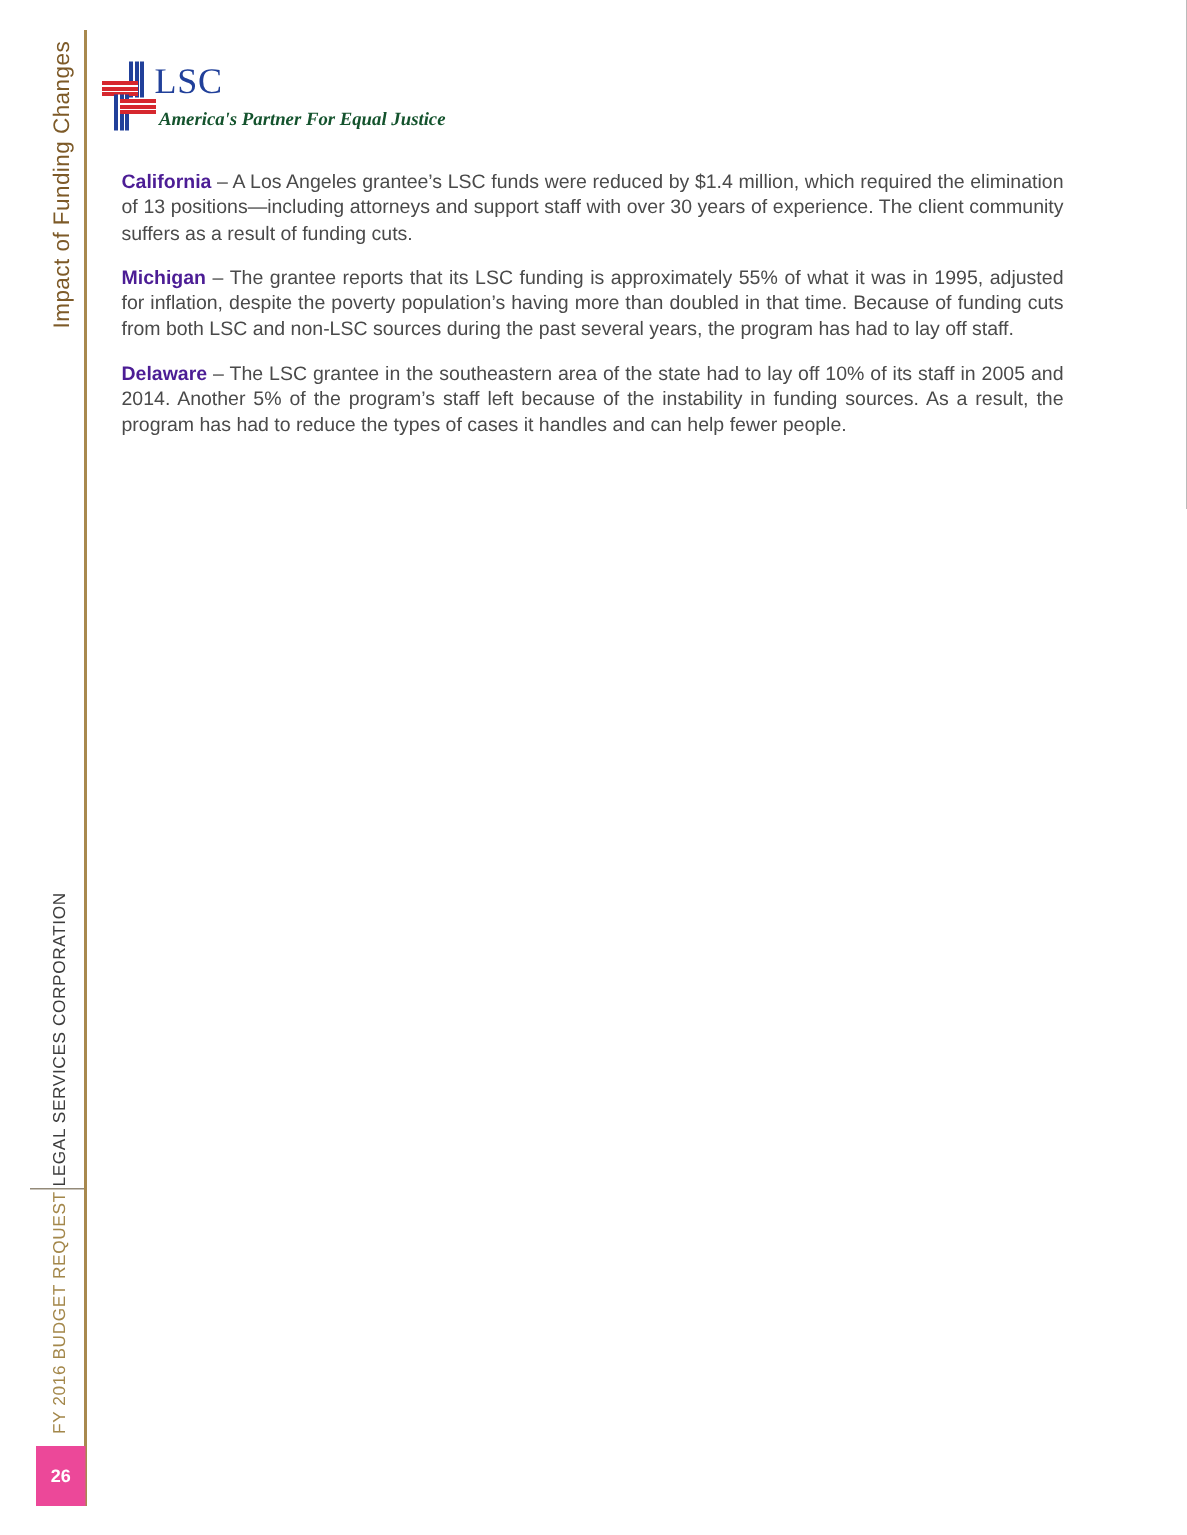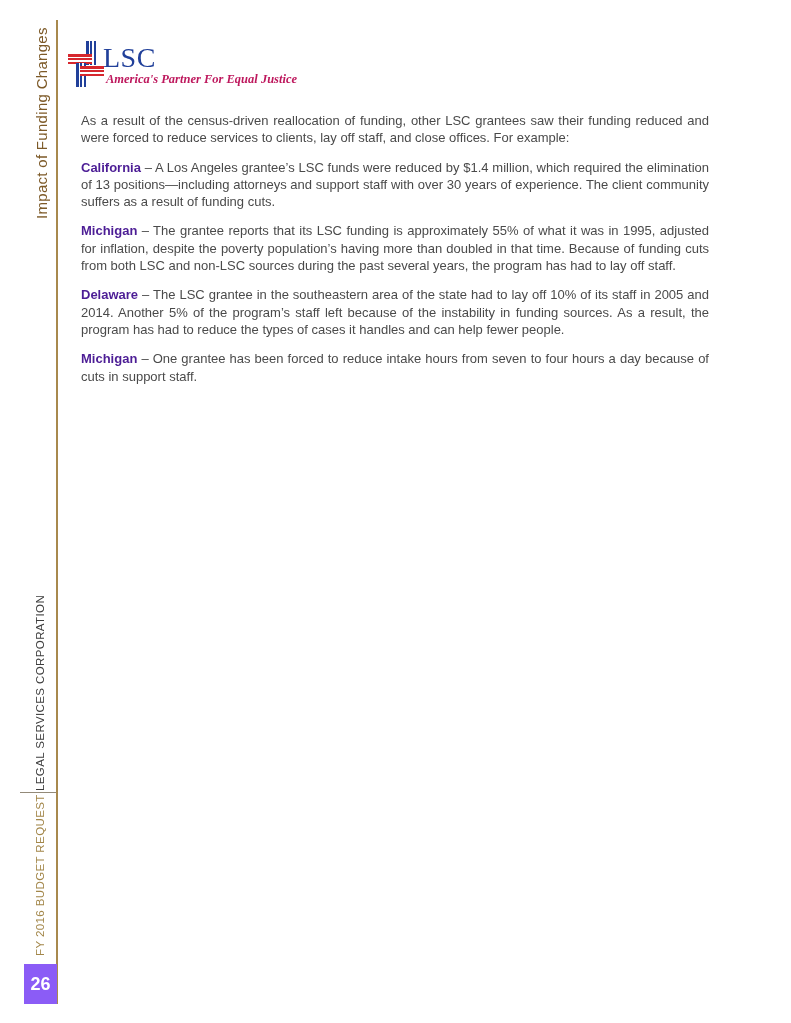--- a/index.html
+++ b/index.html
@@ -36,22 +36,22 @@
     left:34px; top:956px;
     font-size:11.5px; color:#a3874a; letter-spacing:0.4px;
   }
   .sidebar-sep {
     position:absolute; left:20px; top:792px;
     width:36px; height:1px; background:#938a79;
   }
   .pagebox {
     position:absolute; left:24px; top:964px;
     width:33px; height:40px;
-    background:#8b5cf6;
-    color:#ffffff; font-weight:bold; font-size:18px;
+    background:#ec4899;
+    color:#ffffff; font-weight:bold; font-size:12px;
     display:flex; align-items:center; justify-content:center;
   }
 
   
   .logo { position:absolute; left:66px; top:41px; width:220px; height:50px; }
   .logo-mark { position:absolute; left:0; top:0; width:40px; height:50px; }
   .bar { position:absolute; }
   .bar.blue {
     width:10px; height:24px;
     background:repeating-linear-gradient(90deg,#21409a 0 2.6px,#ffffff 2.6px 3.8px);
@@ -60,27 +60,27 @@
     width:24px; height:10px;
     background:repeating-linear-gradient(180deg,#d6272e 0 2.6px,#ffffff 2.6px 3.8px);
   }
   .bar.v1 { left:20px; top:0; }
   .bar.h1 { left:2px;  top:13px; }
   .bar.v2 { left:10px; top:22px; }
   .bar.h2 { left:14px; top:25px; }
   .logo-lsc {
     position:absolute; left:37px; top:1px;
     font-family:"Liberation Serif", serif;
-    font-size:28px; color:#21409a; letter-spacing:0.5px;
+    font-size:24px; color:#21409a; letter-spacing:0.5px;
   }
   .logo-tagline {
     position:absolute; left:40px; top:31px;
     font-family:"Liberation Serif", serif;
     font-style:italic; font-weight:bold;
-    font-size:12.5px; color:#be185d;
+    font-size:12.5px; color:#14532d;
     white-space:nowrap;
     text-align:center;
   }
 
   
   .content {
     position:absolute; left:81px; top:112px; width:628px;
     font-size:13px; line-height:17.3px;
     color:#4a4a4a;
     text-align:justify;
@@ -107,24 +107,22 @@
       <div class="bar blue v1"></div>
       <div class="bar red h1"></div>
       <div class="bar blue v2"></div>
       <div class="bar red h2"></div>
     </div>
     <div class="logo-lsc">LSC</div>
     <div class="logo-tagline">America's Partner For Equal Justice</div>
   </div>
 
   <div class="content">
-    <p><span>As a result of the census-driven reallocation of funding, other LSC grantees saw their funding reduced and were forced to reduce services to clients, lay off staff, and close offices. For example:</span></p>
 
     <p><b>California</b> <span>– A Los Angeles grantee’s LSC funds were reduced by $1.4 million, which required the elimination of 13 positions—including attorneys and support staff with over 30 years of experience. The client community suffers as a result of funding cuts.</span></p>
 
     <p><b>Michigan</b> <span>– The grantee reports that its LSC funding is approximately 55% of what it was in 1995, adjusted for inflation, despite the poverty population’s having more than doubled in that time. Because of funding cuts from both LSC and non-LSC sources during the past several years, the program has had to lay off staff.</span></p>
 
     <p><b>Delaware</b> <span>– The LSC grantee in the southeastern area of the state had to lay off 10% of its staff in 2005 and 2014. Another 5% of the program’s staff left because of the instability in funding sources. As a result, the program has had to reduce the types of cases it handles and can help fewer people.</span></p>
 
-    <p><b>Michigan</b> <span>– One grantee has been forced to reduce intake hours from seven to four hours a day because of cuts in support staff.</span></p>
   </div>
 
 </div>
 
 </body></html>

